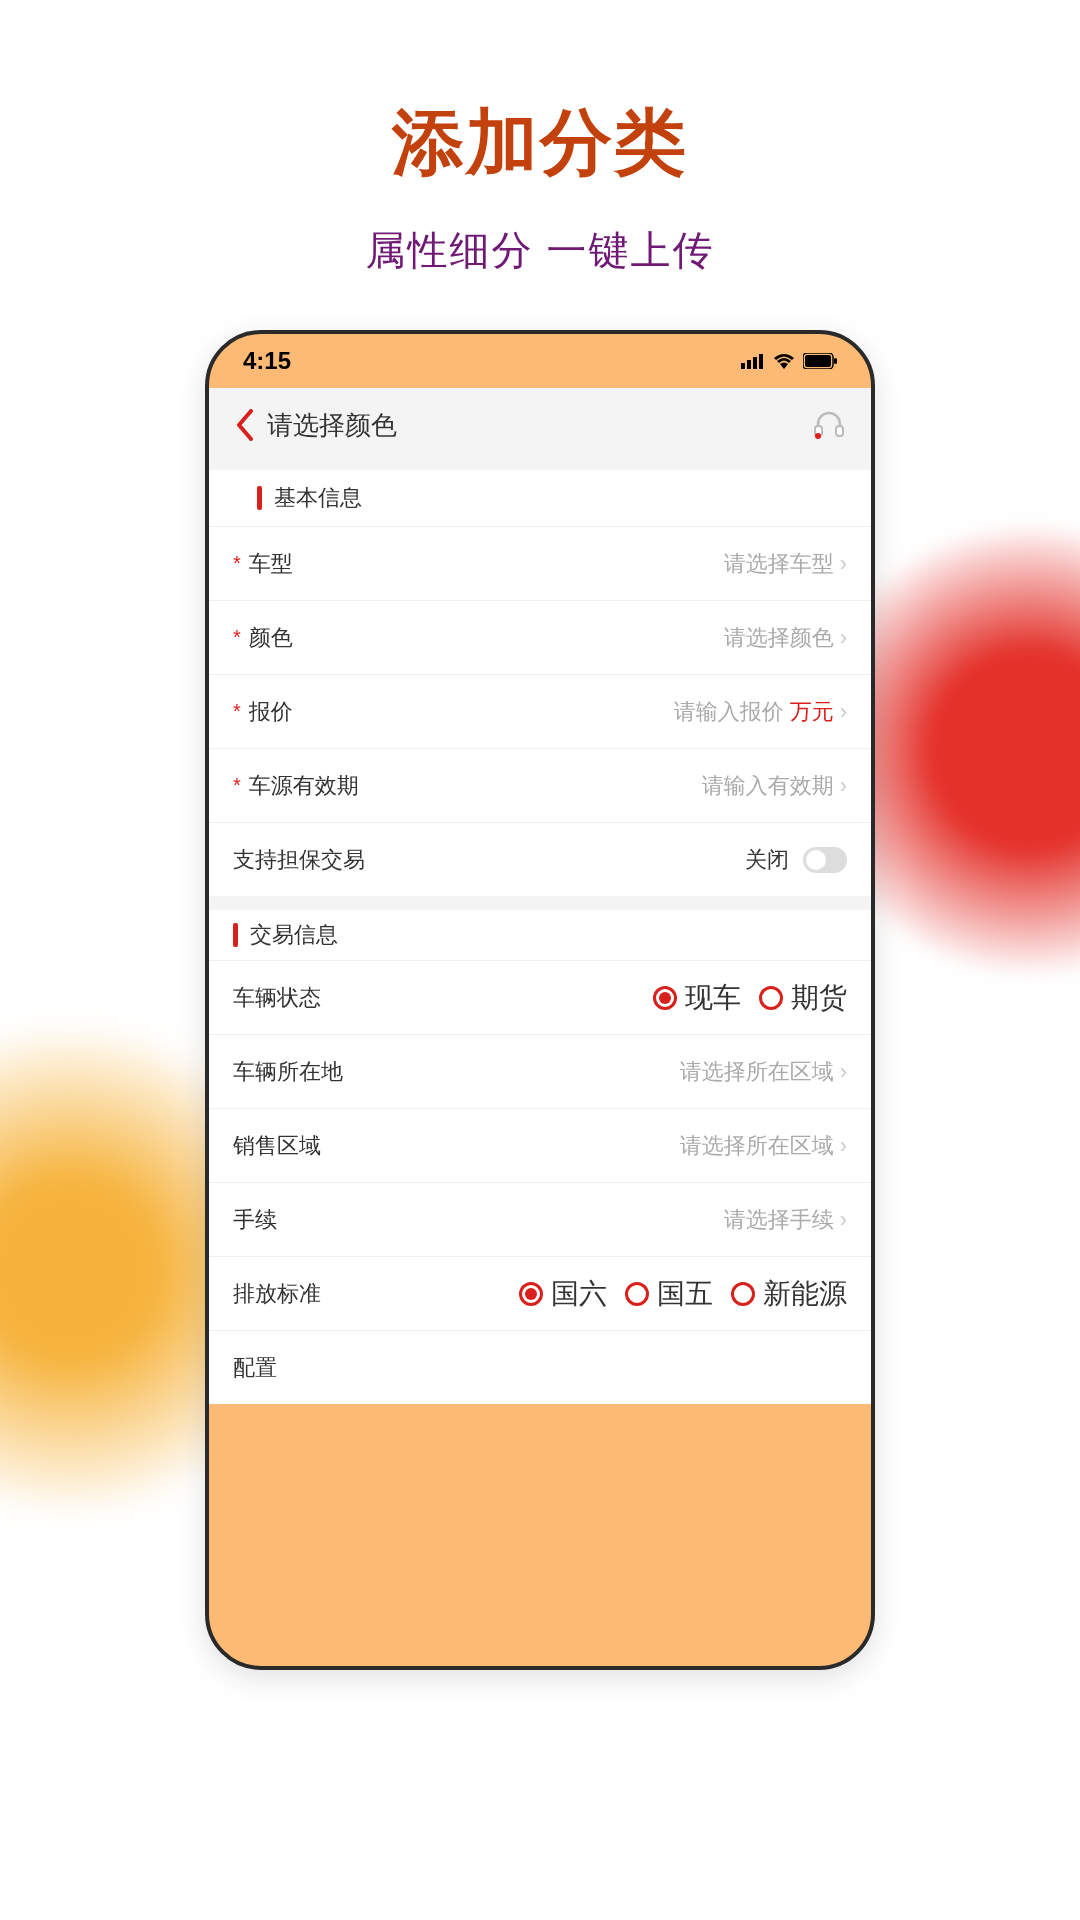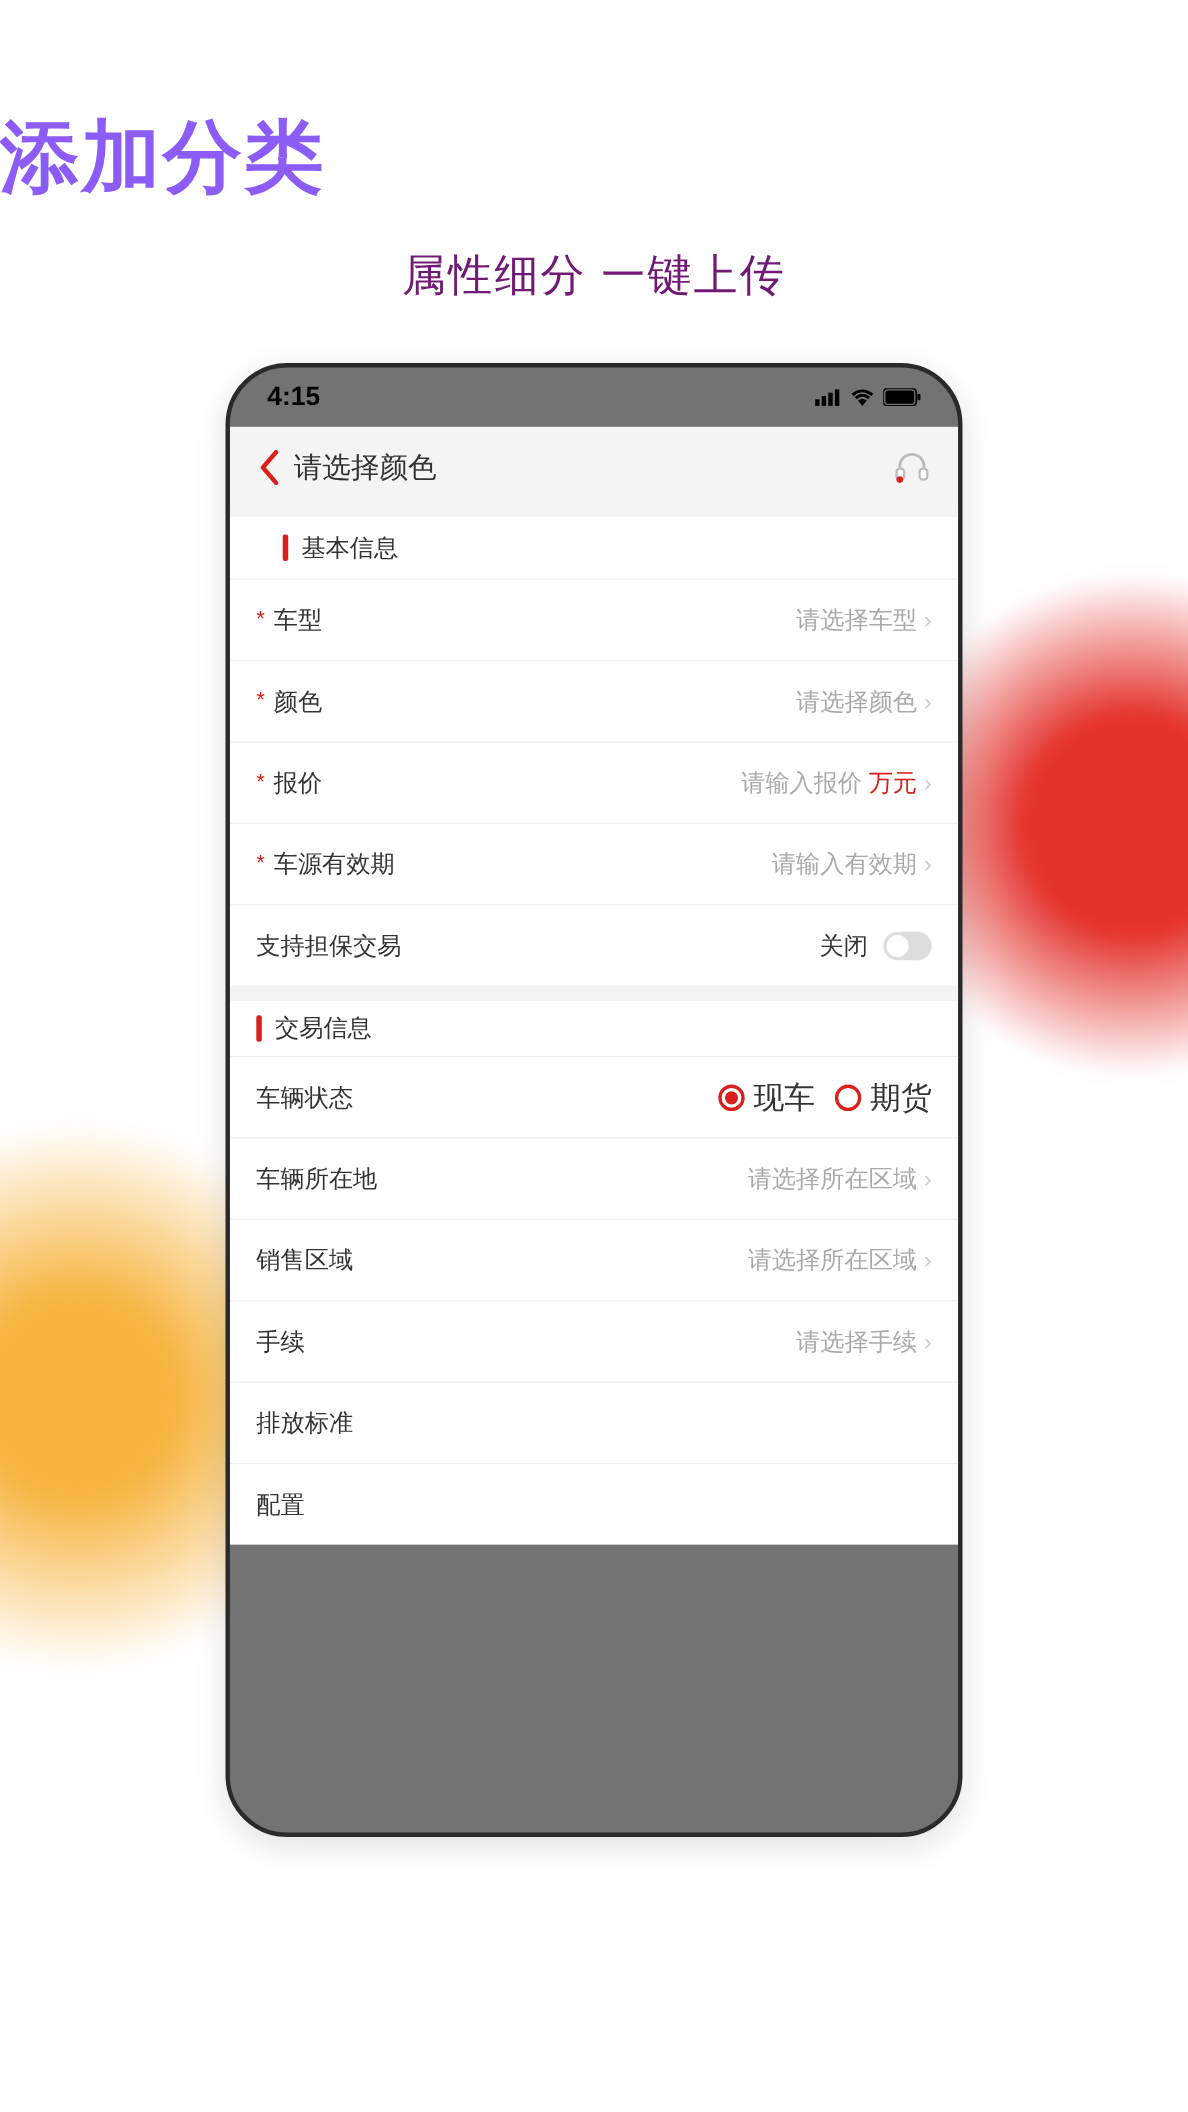--- a/index.html
+++ b/index.html
@@ -27,44 +27,44 @@
   left: -180px;
   top: 1020px;
   width: 500px;
   height: 500px;
   background: radial-gradient(circle, #f6b33c 0%, #f6b33c 25%, rgba(246,179,60,0) 70%);
   border-radius: 50%;
   filter: blur(12px);
   z-index: 0;
 }
 .page-title {
-  text-align: left;
+  text-align: center;
   font-size: 72px;
   font-weight: 700;
-  color: #8b5cf6;
+  color: #c2410c;
   margin-top: 95px;
   letter-spacing: 2px;
 }
 .page-subtitle {
   text-align: center;
   font-size: 40px;
   color: #701a75;
   margin-top: 32px;
   letter-spacing: 2px;
 }
 .phone {
   position: absolute;
   left: 50%;
   transform: translateX(-50%);
   top: 330px;
   width: 670px;
   height: 1340px;
   border: 4px solid #2a2a2a;
   border-radius: 56px;
-  background: #737373;
+  background: #fdba74;
   overflow: hidden;
   z-index: 2;
   box-shadow: 0 8px 30px rgba(0,0,0,0.12);
 }
 .statusbar {
   height: 54px;
   display: flex;
   align-items: center;
   justify-content: space-between;
   padding: 0 34px;
@@ -288,20 +288,34 @@
       <div class="row-value">
           <span>请选择手续</span>
           <span class="chevron">›</span>
         </div>
     </div>
 
     <div class="row">
       <div class="row-label">
           <span>排放标准</span>
         </div>
+      <div class="radio-group">
+        <div class="radio">
+            <span class="radio-circle selected"></span>
+            <span>国六</span>
+          </div>
+        <div class="radio">
+            <span class="radio-circle"></span>
+            <span>国五</span>
+          </div>
+        <div class="radio">
+            <span class="radio-circle"></span>
+            <span>新能源</span>
+          </div>
+      </div>
     </div>
 
     <div class="row">
       <div class="row-label">
           <span>配置</span>
         </div>
       <div class="row-value"></div>
     </div>
 
   </div>

